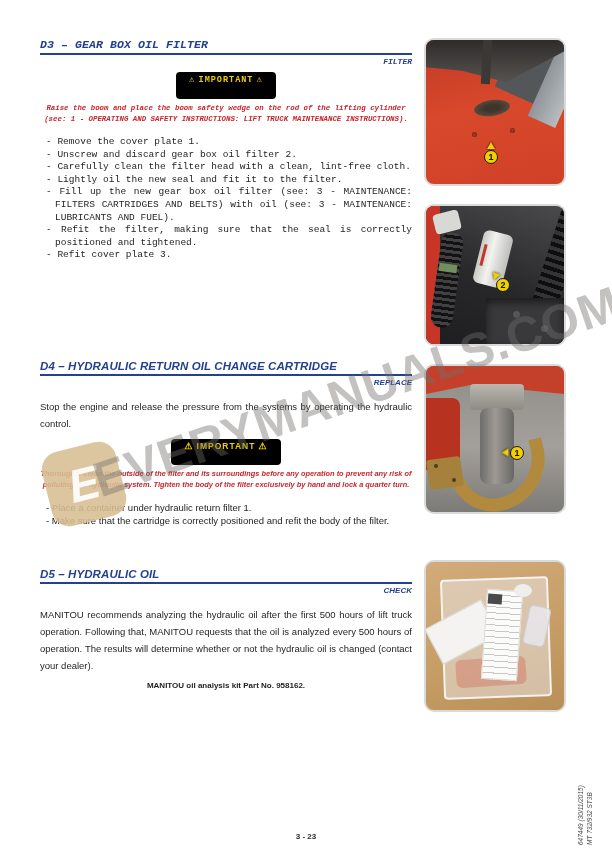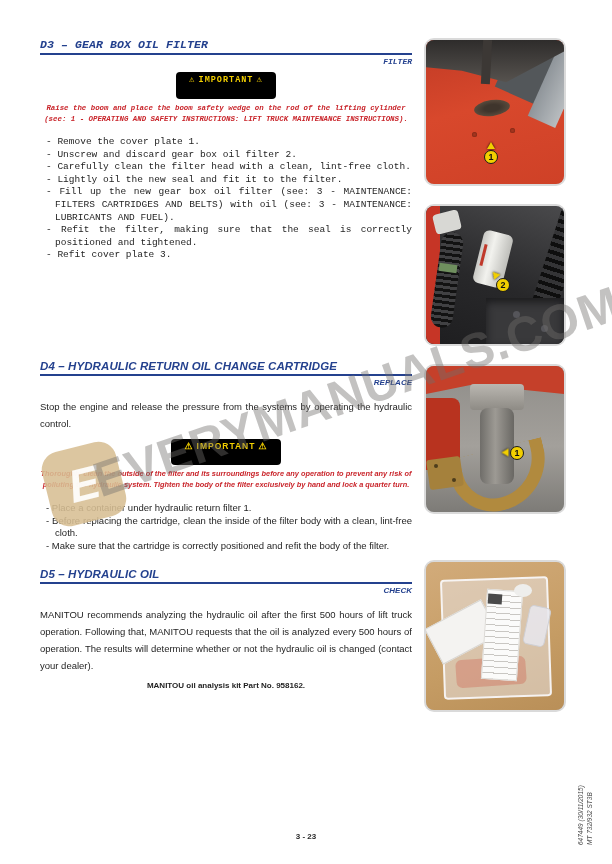--- a/index.html
+++ b/index.html
@@ -211,21 +211,20 @@
     <div class="action-label">REPLACE</div>
     <div class="intro">Stop the engine and release the pressure from the systems by operating the hydraulic control.</div>
     <div class="imp-row">
       <span class="imp-badge">
         <span class="warn-ico">⚠</span><span>IMPORTANT</span><span class="warn-ico">⚠</span>
       </span>
     </div>
     <div class="warning">Thoroughly clean the outside of the filter and its surroundings before any operation to prevent any risk of polluting the hydraulic system. Tighten the body of the filter exclusively by hand and lock a quarter turn.</div>
     <div class="bullets">
       <div class="bullet">- Place a container under hydraulic return filter 1.</div>
-      <div class="bullet">- Before replacing the cartridge, clean the inside of the filter body with a clean, lint-free cloth.</div>
       <div class="bullet">- Make sure that the cartridge is correctly positioned and refit the body of the filter.</div>
     </div>
   </div>
 
   <div class="section" id="sec-d5">
     <div class="sec-head">
       <div class="sec-title">D5 – HYDRAULIC OIL</div>
     </div>
     <div class="action-label">CHECK</div>
     <div class="intro">MANITOU recommends analyzing the hydraulic oil after the first 500 hours of lift truck operation. Following that, MANITOU requests that the oil is analyzed every 500 hours of operation. The results will determine whether or not the hydraulic oil is changed (contact your dealer).</div>

